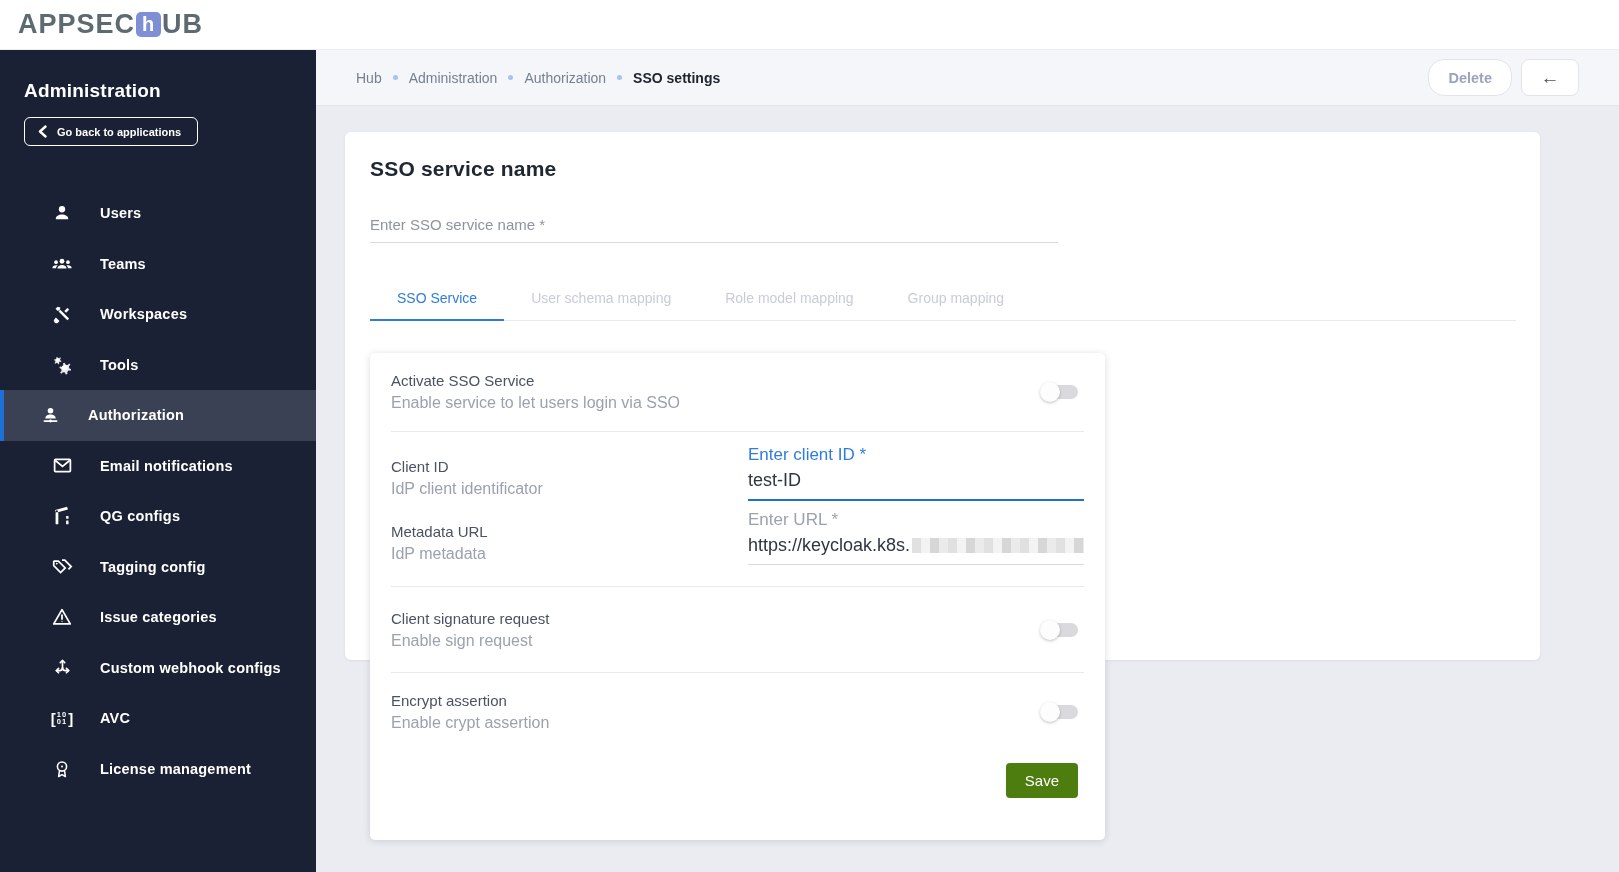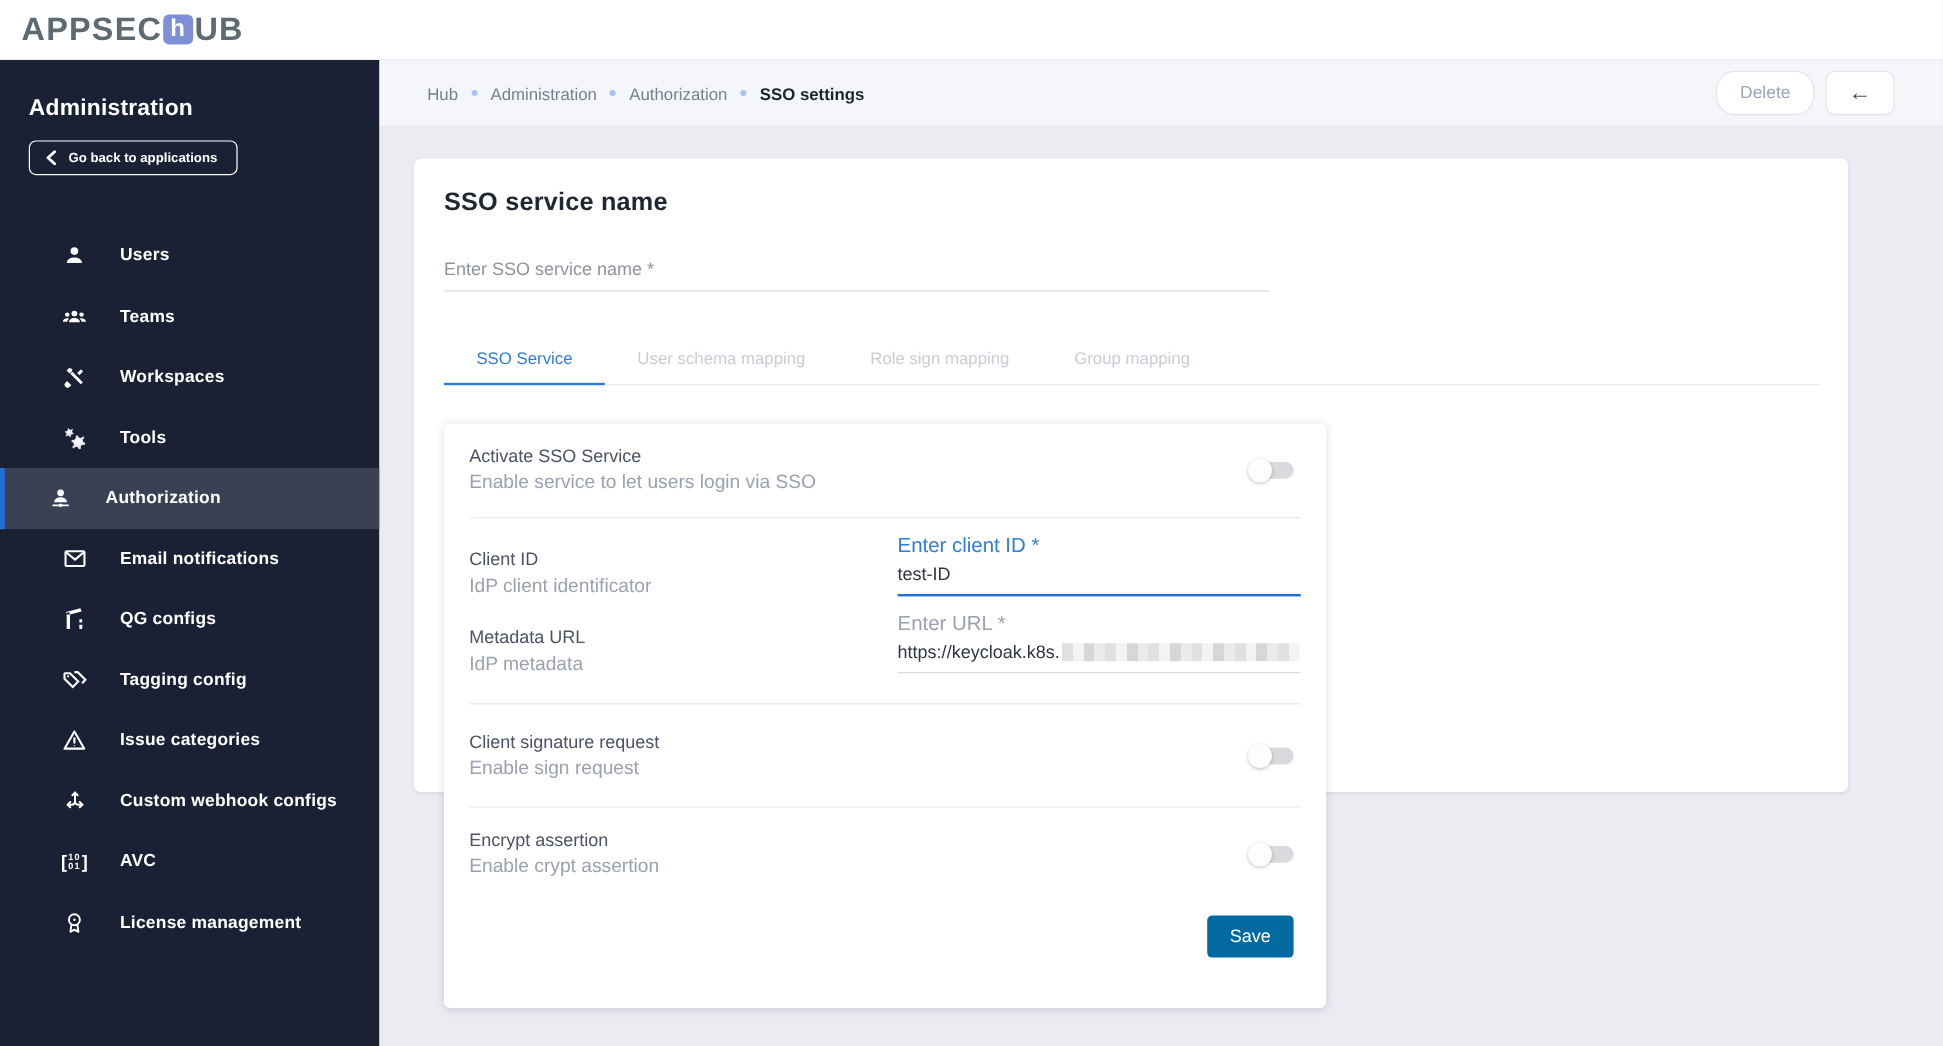--- a/index.html
+++ b/index.html
@@ -31,21 +31,21 @@
   .avc-glyph { color:#fff; font-weight:700; font-size:15px; display:flex; align-items:center; }
   .avc-glyph .bits { display:inline-block; font-size:7.5px; line-height:7px; font-weight:700; margin:0 1px; letter-spacing:1px; }
 
   
   .crumb-bar { position:absolute; left:316px; top:50px; right:0; height:56px; background:#f5f6f9; border-bottom:1px solid #e4e5ec; display:flex; align-items:center; padding:0 40px; z-index:3; }
   .crumbs { display:flex; align-items:center; gap:11px; font-size:14px; color:#77808f; }
   .crumb { cursor:pointer; }
   .crumb.current { color:#20252f; font-weight:700; cursor:default; }
   .crumb-dot { width:5px; height:5px; border-radius:50%; background:#a6c4f0; }
   .crumb-actions { margin-left:auto; display:flex; gap:9px; }
-  .btn-delete { height:37px; padding:0 19px; border-radius:16px; border:1px solid #e3e4ea; background:#fff; color:#9ba3bd; font-size:14.5px; font-family:inherit; cursor:pointer; }
+  .btn-delete { height:37px; padding:0 19px; border-radius:16px; border:1px solid #e3e4ea; background:#fff; color:#9ba3bd; font-size:14.5px; font-family:inherit; cursor:pointer;font-weight:bold; }
   .btn-back-arrow { height:37px; width:58px; border-radius:8px; border:1px solid #e3e4ea; background:#fff; color:#4a4f58; font-size:19px; font-family:inherit; cursor:pointer; line-height:1; }
 
   
   .content { position:absolute; left:316px; top:107px; right:0; bottom:0; background:#ebecf2; }
   .card { position:relative; margin:25px 0 0 29px; width:1195px; height:528px; background:#fff; border-radius:6px; box-shadow:0 1px 3px rgba(40,45,60,.07); }
   .card-title { position:absolute; left:25px; top:25px; font-size:21px; font-weight:700; color:#212732; letter-spacing:.2px; }
   .name-field { position:absolute; left:25px; top:78px; width:688px; }
   .name-field input { width:100%; border:none; outline:none; border-bottom:1px solid #d9dbe2; padding:6px 0 9px 0; font-size:15px; color:#2f3542; background:transparent; font-family:inherit; }
   .name-field input::placeholder { color:#8e939e; }
 
@@ -70,29 +70,29 @@
   .switch .track { position:absolute; left:2px; top:3px; width:34px; height:14px; border-radius:7px; background:#dadade; }
   .switch .knob { position:absolute; left:-2px; top:0; width:20px; height:20px; border-radius:50%; background:#fdfdfd; box-shadow:0 1px 3px rgba(0,0,0,.25); }
 
   .row.field-row { align-items:flex-start; }
   .row.field-row.client { padding-top:13px; height:68px; }
   .row.field-row.meta { padding-top:10px; height:86px; }
   .row.field-row .labels { margin-top:13px; }
   .field { width:336px; margin-left:auto; }
   .field .f-label { font-size:17px; color:#9ba1af; }
   .field .f-label.focused { color:#2e7ce0; }
-  .field .f-value { font-size:15px; color:#2f3542; padding:5px 0 8px 0; white-space:nowrap; display:flex; align-items:center; }
+  .field .f-value { font-size:18px; color:#2f3542; padding:5px 0 8px 0; white-space:nowrap; display:flex; align-items:center; }
   .field .f-underline { height:1px; background:#d9dbe2; }
   .field .f-underline.focused { height:2px; background:#1f6fd9; }
   .redacted { display:inline-block; width:198px; height:15px; margin-left:2px;
       background-image:repeating-linear-gradient(90deg,#d6d6d6 0 9px,#efefef 9px 18px,#c9c9c9 18px 27px,#e4e4e4 27px 36px);
       opacity:.75; }
 
   .panel-footer { display:flex; justify-content:flex-end; padding:12px 27px 10px 0; }
-  .btn-save { background:#0369a1; color:#fff; border:none; border-radius:4px; font-size:15px; padding:9px 19px; font-family:inherit; cursor:default; }
+  .btn-save { background:#4d7c0f; color:#fff; border:none; border-radius:4px; font-size:15px; padding:9px 19px; font-family:inherit; cursor:default; }
 </style>
 </head>
 <body>
 
 <div class="topbar">
   <div class="logo">
     <span>APPSEC</span>
       <span class="tile">
         <span>h</span>
       </span>
@@ -271,21 +271,21 @@
   <div class="card">
     <div class="card-title">SSO service name</div>
 
     <div class="name-field">
       <input type="text" placeholder="Enter SSO service name *" style="">
     </div>
 
     <div class="tabs">
       <div class="tab active">SSO Service</div>
       <div class="tab">User schema mapping</div>
-      <div class="tab">Role sign mapping</div>
+      <div class="tab">Role model mapping</div>
       <div class="tab">Group mapping</div>
     </div>
 
     <div class="panel">
 
       <div class="row toggle-row">
         <div class="labels">
           <span class="lab">Activate SSO Service</span>
           <span class="sub">Enable service to let users login via SSO</span>
         </div>

